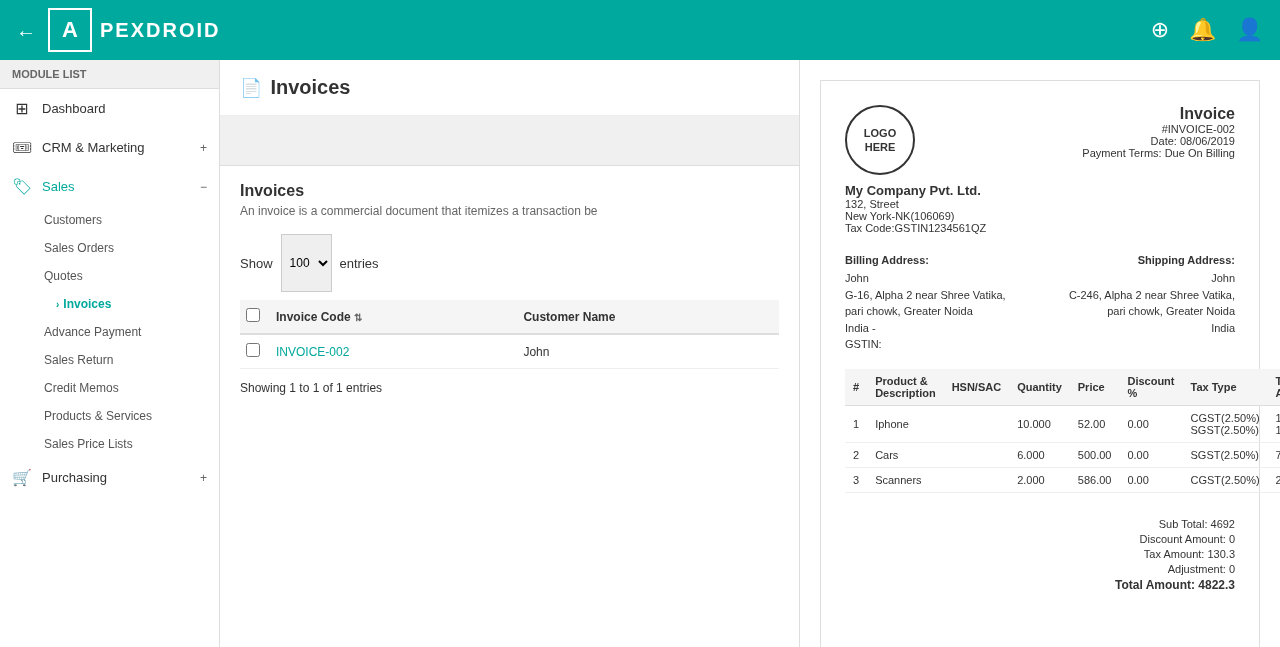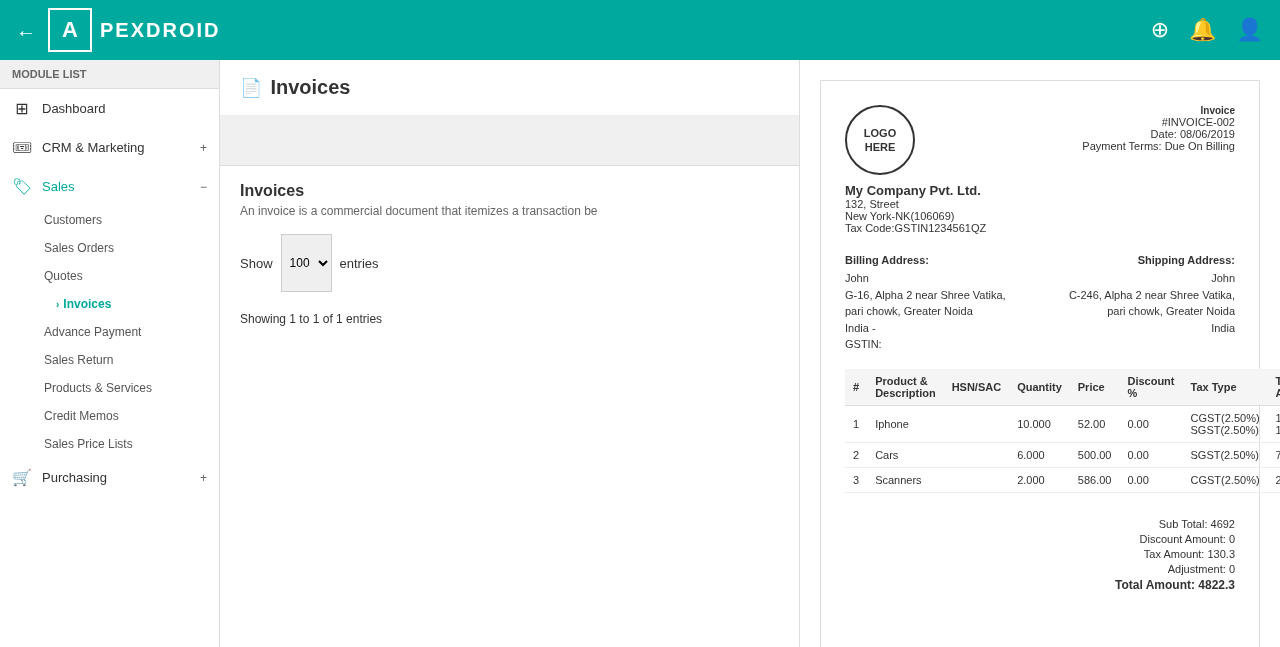--- a/index.html
+++ b/index.html
@@ -95,21 +95,21 @@
       border-radius: 50%;
       display: flex; align-items: center; justify-content: center;
       font-size: 11px; font-weight: bold; color: #333; text-align: center;
       margin-bottom: 8px;
       line-height: 1.3;
     }
     .company-name { font-weight: bold; font-size: 13px; color: #333; }
     .company-detail { font-size: 11px; color: #333; }
 
     .doc-invoice-info { text-align: right; font-size: 11px; color: #333; }
-    .invoice-title { font-size: 10px; font-weight: bold; color: #333; }
+    .invoice-title { font-size: 16px; font-weight: bold; color: #333; }
 
     .doc-addresses { display: flex; justify-content: space-between; margin: 16px 0; font-size: 11px; }
     .billing-addr { max-width: 45%; }
     .shipping-addr { max-width: 45%; text-align: right; }
     .addr-label { font-weight: bold; font-size: 11px; color: #333; margin-bottom: 4px; }
     .addr-text { font-size: 11px; color: #333; line-height: 1.5; }
 
     .doc-table { width: 100%; border-collapse: collapse; margin: 16px 0; font-size: 11px; }
     .doc-table th { background: #f5f5f5; padding: 6px 8px; text-align: left; border-bottom: 1px solid #ddd; font-weight: bold; font-size: 11px; color: #333; }
     .doc-table td { padding: 6px 8px; border-bottom: 1px solid #eee; font-size: 11px; color: #333; }
@@ -170,22 +170,22 @@
     <div class="sidebar-sub">
       <div class="sidebar-sub-item">Customers</div>
       <div class="sidebar-sub-item">Sales Orders</div>
       <div class="sidebar-sub-item">Quotes</div>
       <div class="sidebar-sub-item child active" style="display:flex;align-items:center;gap:4px;">
         <span style="font-size:10px;">›</span>
         <span>Invoices</span>
       </div>
       <div class="sidebar-sub-item">Advance Payment</div>
       <div class="sidebar-sub-item">Sales Return</div>
+      <div class="sidebar-sub-item">Credit Memos</div>
       <div class="sidebar-sub-item">Products &amp; Services</div>
-      <div class="sidebar-sub-item">Credit Memos</div>
       <div class="sidebar-sub-item">Sales Price Lists</div>
     </div>
 
     <div class="sidebar-item">
       <div class="sidebar-item-left">
         <span class="sidebar-icon">🛒</span>
         <span class="sidebar-label">Purchasing</span>
       </div>
       <button class="sidebar-toggle">+</button>
     </div>
@@ -207,20 +207,47 @@
       </div>
 
       <div class="list-controls">
         <span>Show</span>
         <select class="entries-select">
           <option>100</option>
         </select>
         <span>entries</span>
       </div>
 
+      <div class="table-wrapper">
+        <table>
+          <thead>
+            <tr>
+              <th class="checkbox-col">
+                <input type="checkbox" class="checkbox-input" style="">
+              </th>
+              <th>
+                <span>Invoice Code</span>
+                <span class="sort-icon">⇅</span>
+              </th>
+              <th>Customer Name</th>
+            </tr>
+          </thead>
+          <tbody>
+            <tr>
+              <td>
+                <input type="checkbox" class="checkbox-input" style="">
+              </td>
+              <td>
+                <a class="invoice-link">INVOICE-002</a>
+              </td>
+              <td>John</td>
+            </tr>
+          </tbody>
+        </table>
+      </div>
 
       <div class="showing-text">Showing 1 to 1 of 1 entries</div>
     </div>
 
     <div class="detail-panel">
       <div class="invoice-doc">
 
         <div class="doc-header">
           <div class="doc-logo-area">
             <div class="logo-circle">LOGO<br>HERE</div>

